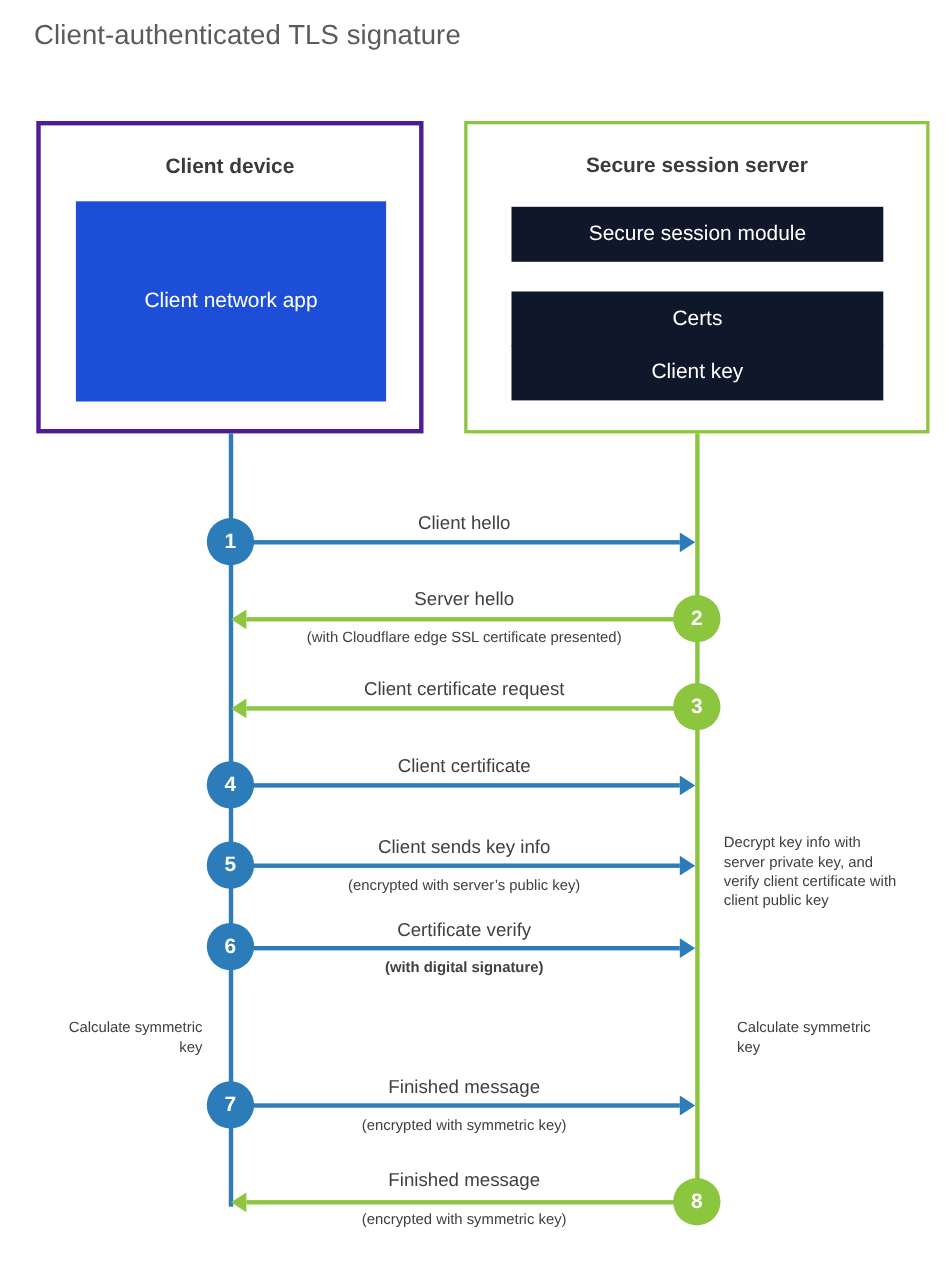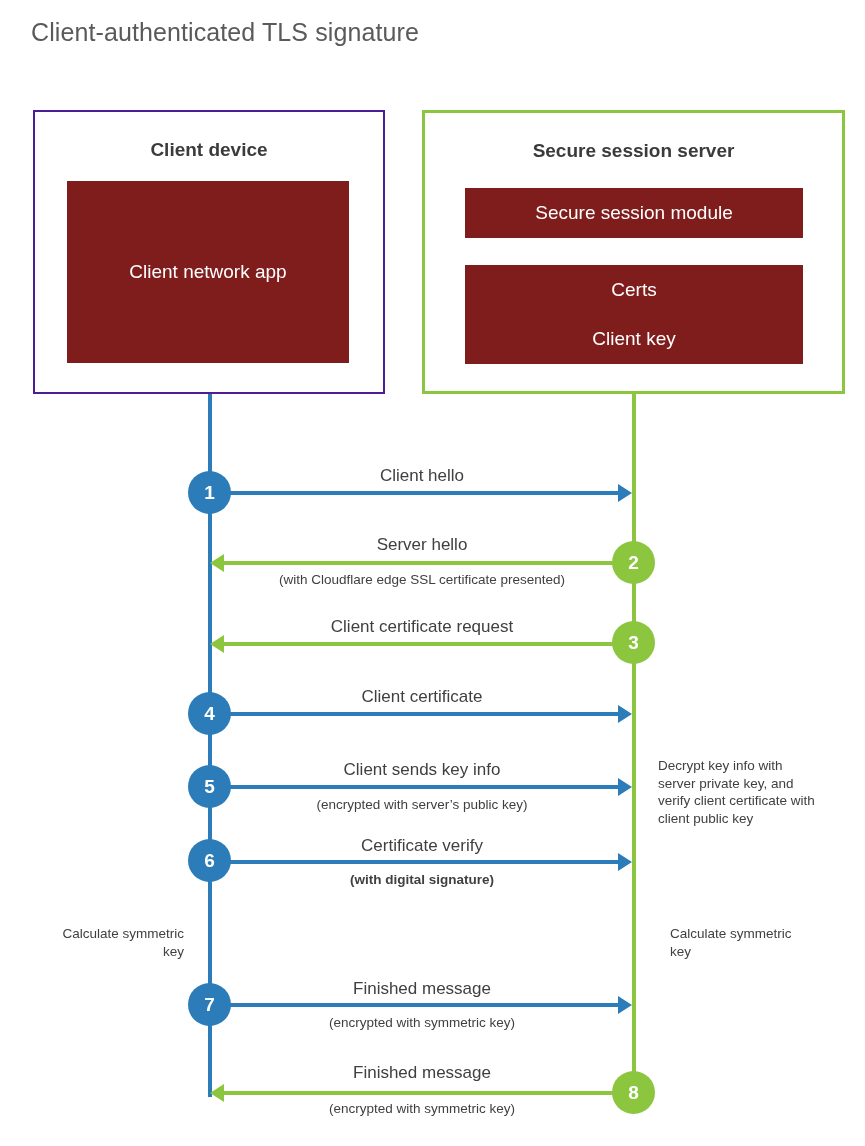--- a/index.html
+++ b/index.html
@@ -30,21 +30,21 @@
   .participant-box {
     position: absolute;
     background: #ffffff;
     box-sizing: border-box;
   }
   #client-device-box {
     left: 33px;
     top: 110px;
     width: 352px;
     height: 284px;
-    border: 2px solid #4c1d95;
+    border: 4px solid #4c1d95;
   }
   #secure-session-server-box {
     left: 422px;
     top: 110px;
     width: 423px;
     height: 284px;
     border: 3px solid #8cc63e;
   }
   .participant-title {
     position: absolute;
@@ -56,36 +56,36 @@
     font-weight: bold;
     color: #3b3b3b;
   }
 
   #client-network-app {
     position: absolute;
     left: 32px;
     top: 69px;
     width: 282px;
     height: 182px;
-    background: #7f1d1d;
+    background: #1d4ed8;
     color: #ffffff;
     font-size: 19px;
     line-height: 26px;
     display: flex;
     align-items: center;
     justify-content: center;
     text-align: center;
   }
 
   .server-bar {
     position: absolute;
     left: 40px;
     width: 338px;
     height: 50px;
-    background: #7f1d1d;
+    background: #0f172a;
     color: #ffffff;
     font-size: 19px;
     display: flex;
     align-items: center;
     justify-content: center;
     text-align: center;
   }
   #server-bar-0 { top: 75px; }
   #server-bar-1 { top: 152px; }
   #server-bar-2 { top: 201px; }

